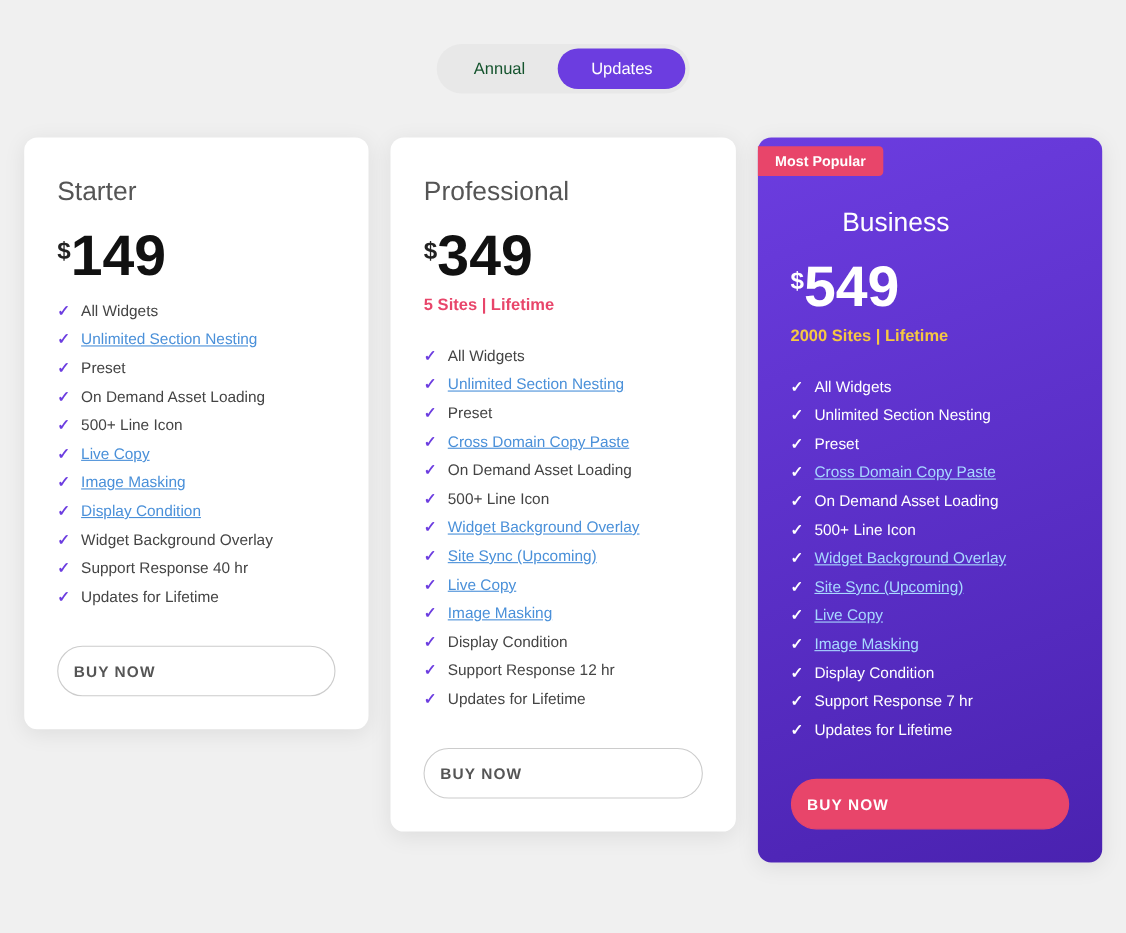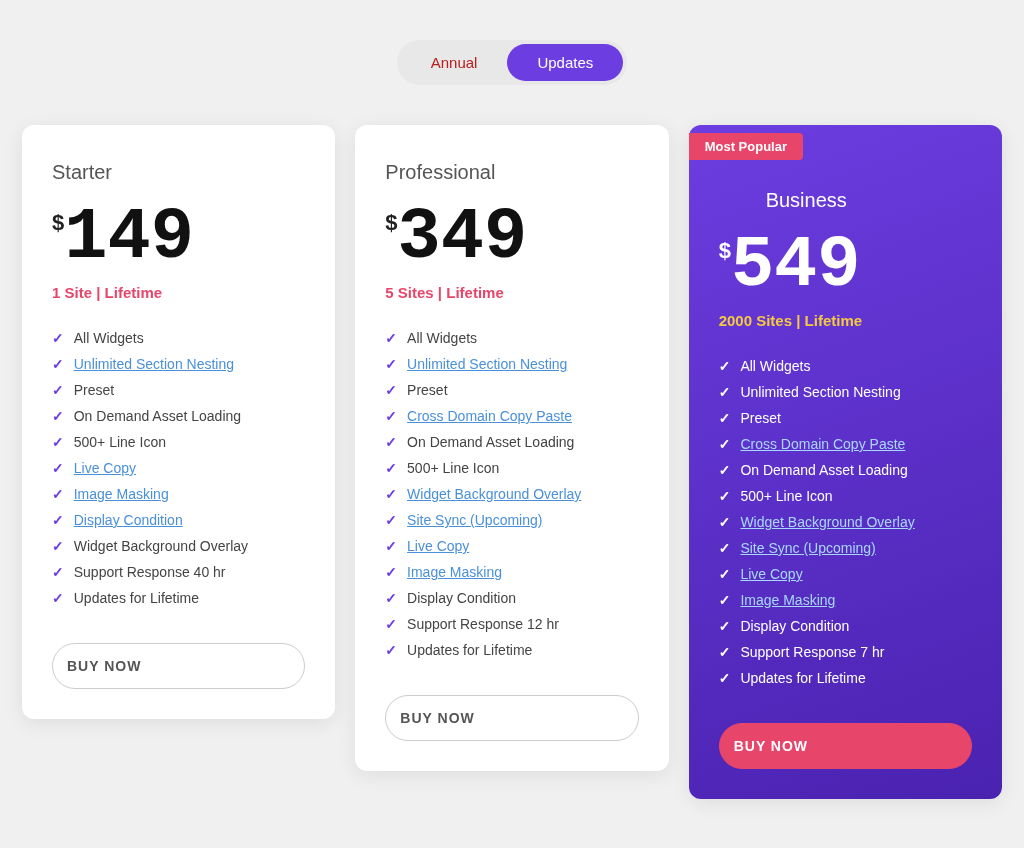--- a/index.html
+++ b/index.html
@@ -27,21 +27,21 @@
       border-radius: 25px;
       border: none;
       cursor: pointer;
       font-size: 15px;
       font-weight: 500;
       transition: all 0.2s;
     }
 
     .toggle-btn.inactive {
       background: transparent;
-      color: #b91c1c;
+      color: #14532d;
     }
 
     .toggle-btn.active {
       background: #6c3de0;
       color: #fff;
     }
 
     .cards-container {
       display: flex;
       gap: 20px;
@@ -72,21 +72,21 @@
       left: 0;
       background: #e8456a;
       color: #fff;
       padding: 6px 16px;
       font-size: 13px;
       font-weight: 600;
       border-radius: 0 4px 4px 0;
     }
 
     .plan-name {
-      font-size: 20px;
+      font-size: 24px;
       color: #555;
       margin-bottom: 18px;
       font-weight: 400;
     }
 
     .card.popular .plan-name {
       color: #fff;
       margin-top: 28px;
       margin-left: 47px;
     }
@@ -102,25 +102,24 @@
       font-weight: 700;
       color: #222;
       margin-top: 8px;
     }
 
     .card.popular .price-dollar {
       color: #fff;
     }
 
     .price-number {
-      font-size: 72px;
+      font-size: 52px;
       font-weight: 800;
       color: #111;
       line-height: 1;
-      font-family: Liberation Mono, monospace;
     }
 
     .card.popular .price-number {
       color: #fff;
       text-align: center;
     }
 
     .plan-sites {
       font-size: 15px;
       font-weight: 600;
@@ -204,21 +203,20 @@
 </div>
 
 <div class="cards-container">
 <div class="card">
 
     <div class="plan-name">Starter</div>
     <div class="price-row">
       <span class="price-dollar">$</span>
       <span class="price-number">149</span>
     </div>
-    <div class="plan-sites">1 Site | Lifetime</div>
     <ul class="features-list">
       <li>
       <span class="check-icon">✓</span>
       <span>All Widgets</span>
     </li>
         <li>
       <span class="check-icon">✓</span>
       <span class="feature-link">Unlimited Section Nesting</span>
     </li>
         <li>

